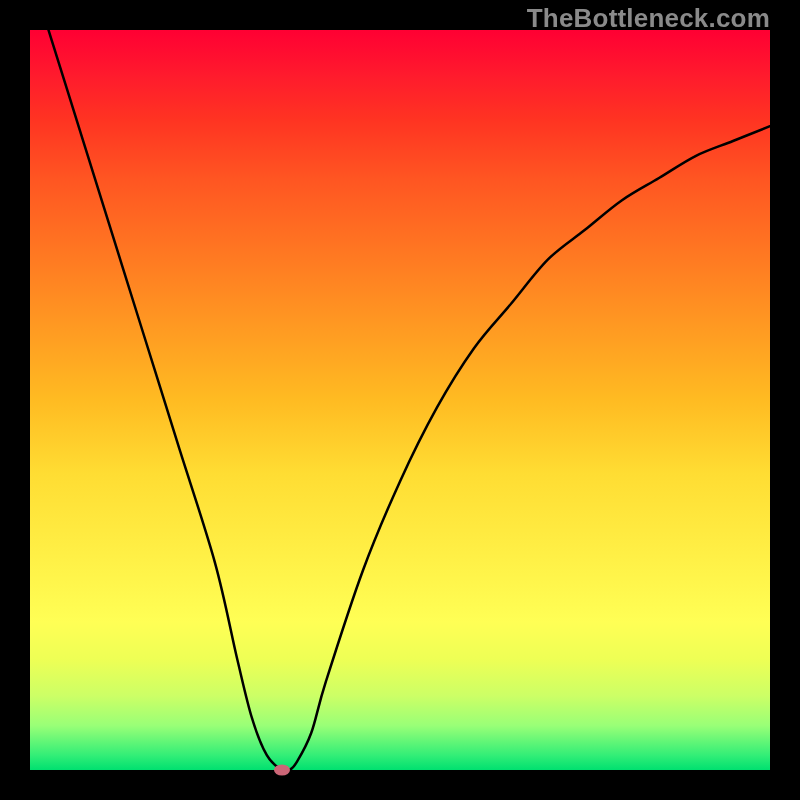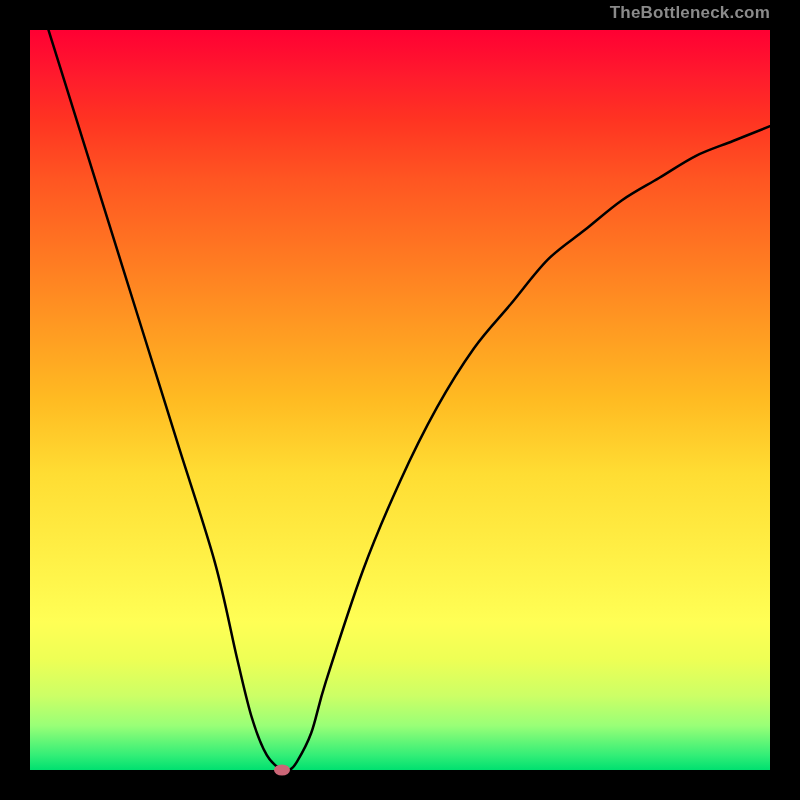--- a/index.html
+++ b/index.html
@@ -40,21 +40,21 @@
     background: #cc6677;
     border-radius: 50%;
     transform: translate(-50%, -50%);
     filter: blur(0.5px);
   }
   .watermark {
     position: absolute;
     top: 3px;
     right: 30px;
     font-family: Arial, Helvetica, sans-serif;
-    font-size: 17px;
+    font-size: 26px;
     font-weight: 600;
     color: #8a8a8a;
     letter-spacing: 0.2px;
   }
   svg.curve {
     position: absolute;
     left: 0;
     top: 0;
     width: 740px;
     height: 740px;

